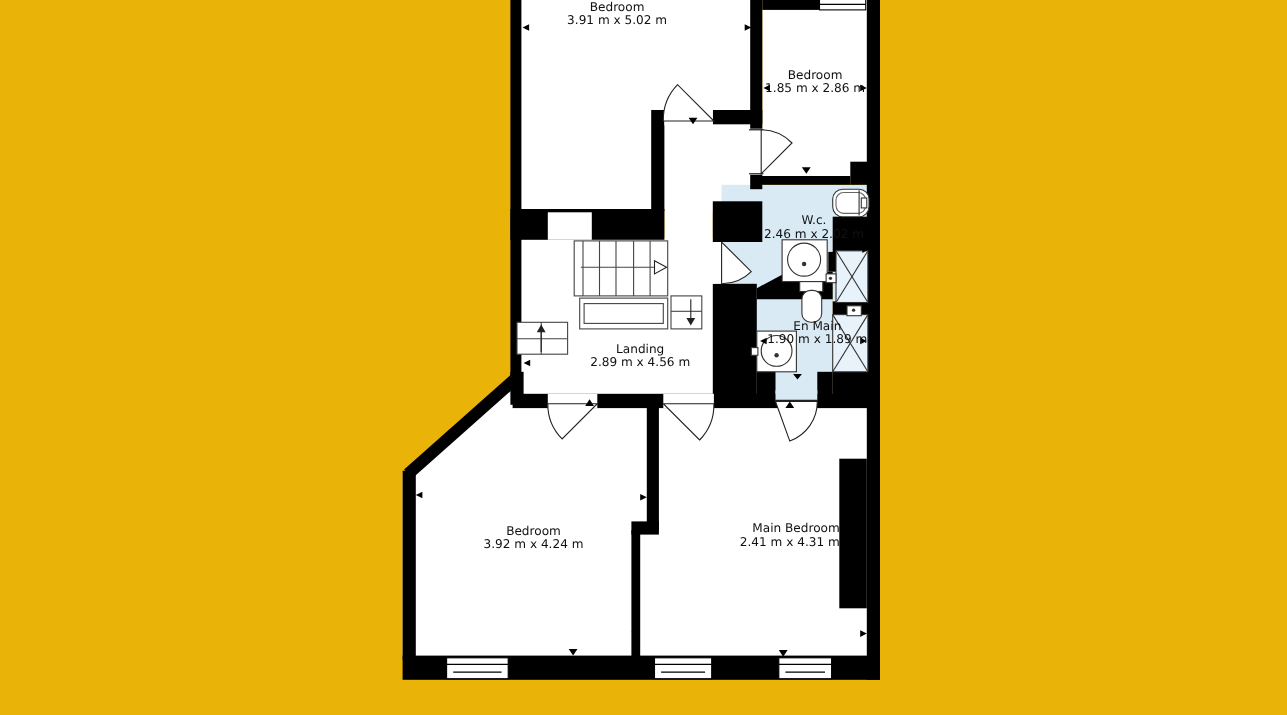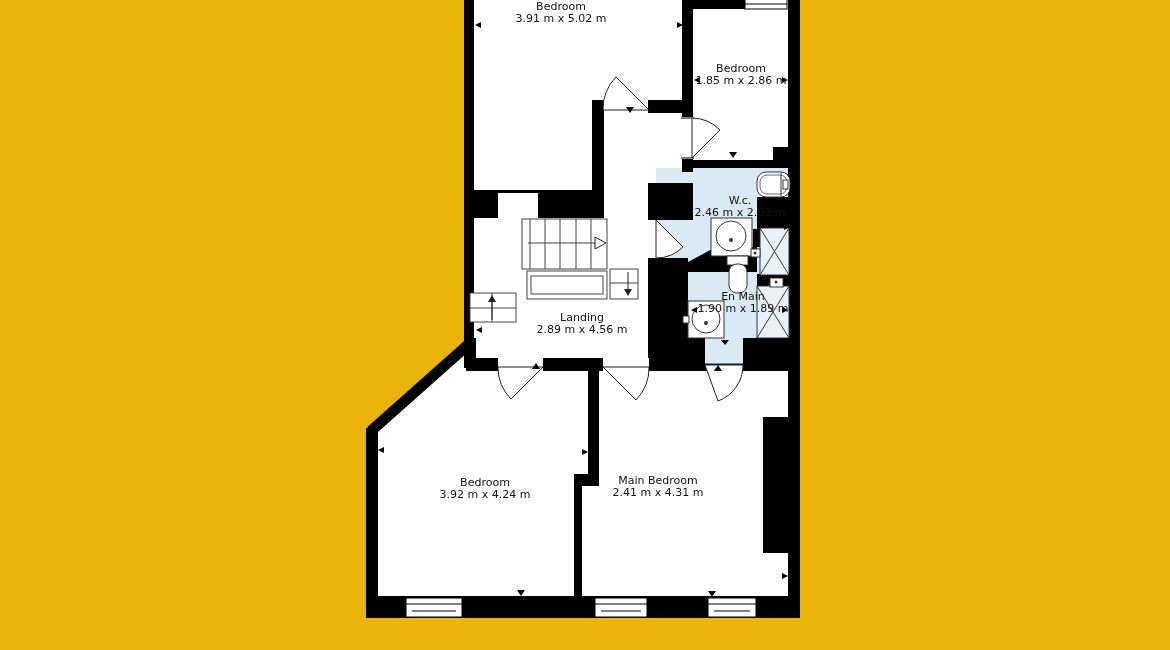--- a/index.html
+++ b/index.html
@@ -217,18 +217,18 @@
   <span>1.90 m x 1.89 m</span>
 </div>
 <div class="room-label" style="left:558px;top:312px;margin-left:24px;">
   <span>Landing</span>
   <span>2.89 m x 4.56 m</span>
 </div>
 <div class="room-label" style="left:485px;top:477px;">
   <span>Bedroom</span>
   <span>3.92 m x 4.24 m</span>
 </div>
-<div class="room-label" style="left:658px;top:475px;">
+<div class="room-label" style="left:718px;top:475px;text-align:right;">
   <span>Main Bedroom</span>
   <span>2.41 m x 4.31 m</span>
 </div>
 
 </div>
 
 </body></html>

